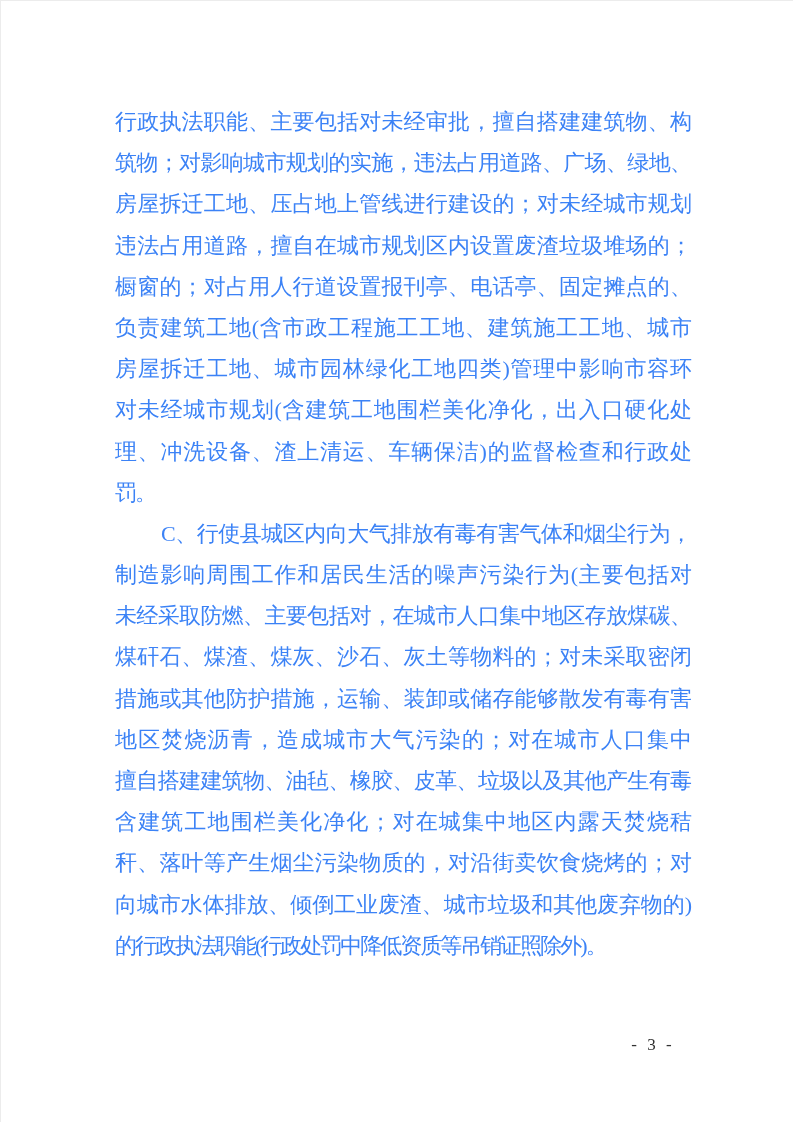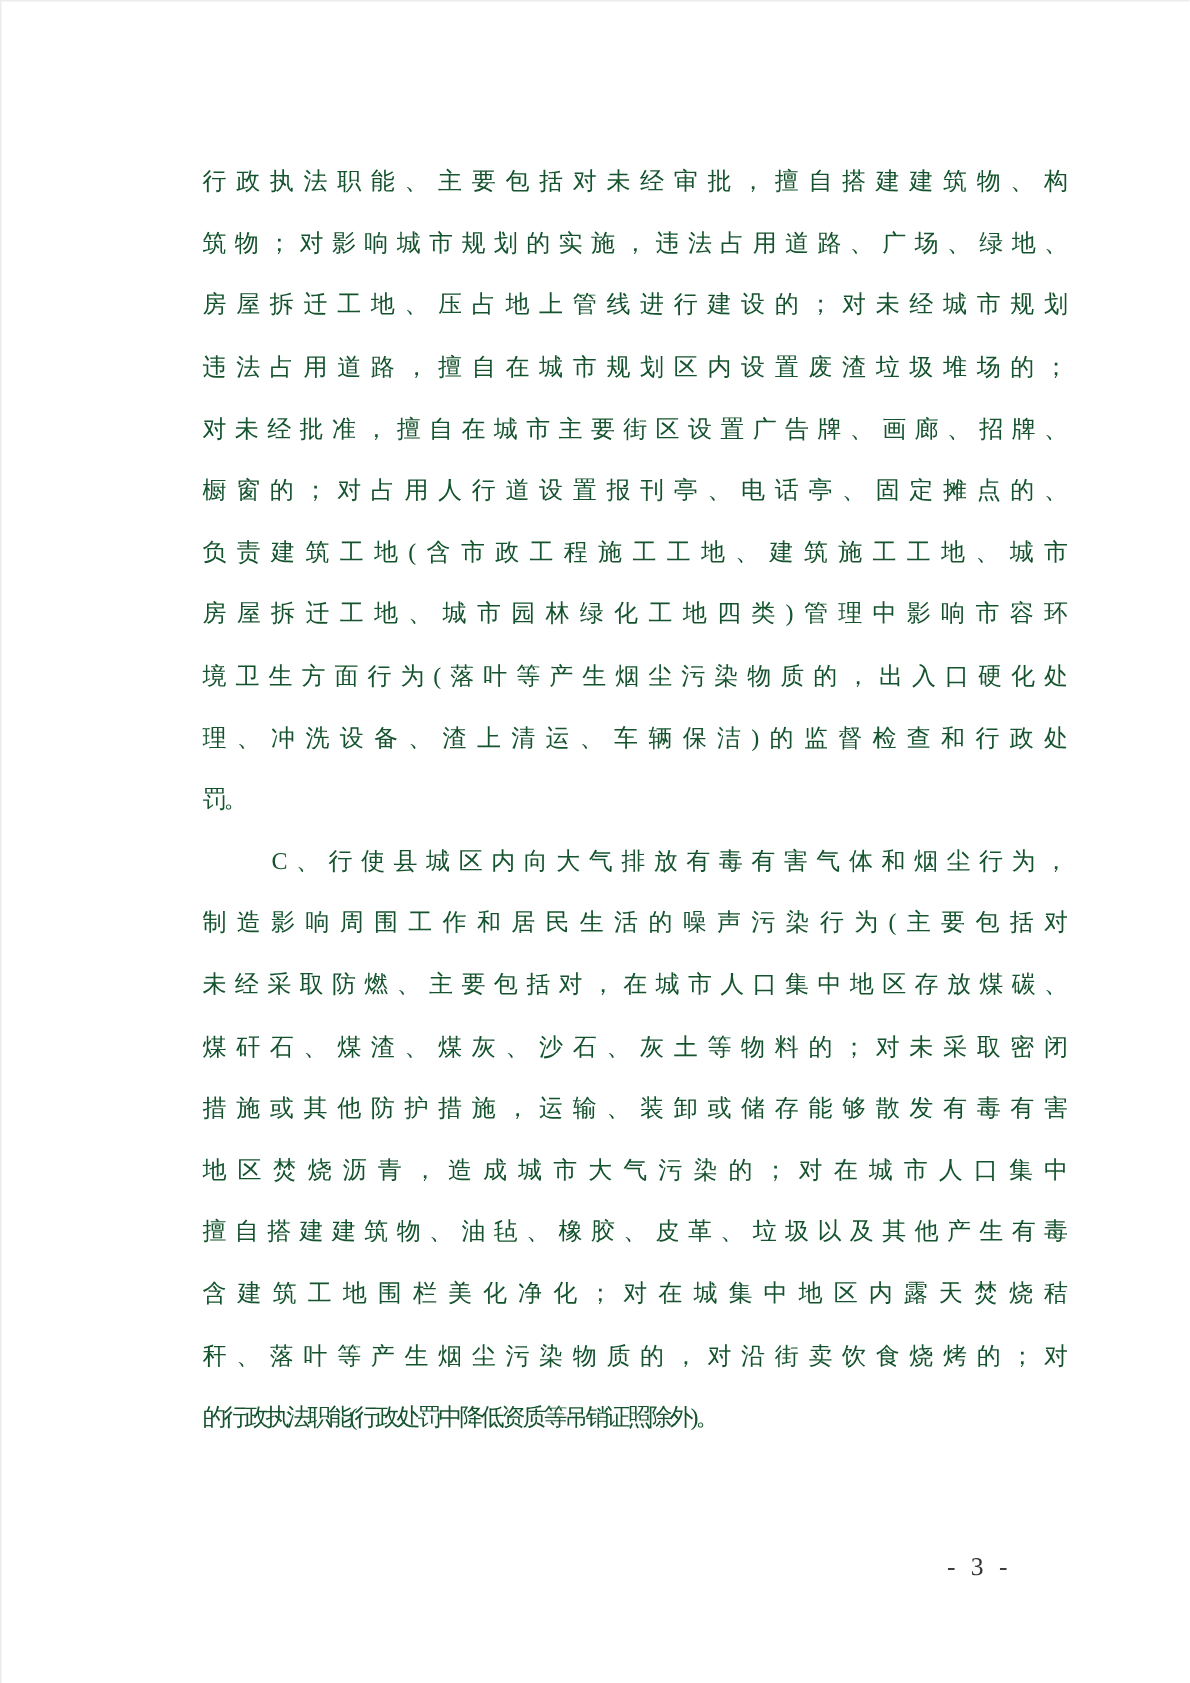--- a/index.html
+++ b/index.html
@@ -21,24 +21,23 @@
     width: 793px;
     height: 1122px;
     background: #ffffff;
     box-shadow: inset 1px 1px 0 0 #ececec;
   }
   .text-block {
     position: absolute;
     left: 115px;
     top: 101px;
     width: 575px;
-    color: #14532d;
-    font-size: 16px;
+    color: #3b82f6;
+    font-size: 22px;
     letter-spacing: -2px;
-    margin-left: 20px;
   }
   .doc-line {
     height: 41.2px;
     line-height: 41.2px;
     text-justify: inter-character;
   }
   .doc-line.j {
     text-align: justify;
     text-align-last: justify;
   }
@@ -64,32 +63,32 @@
 </style>
 </head>
 <body>
 
 <div class="page">
   <div class="text-block" id="text-block">
       <div class="doc-line j">行政执法职能、主要包括对未经审批，擅自搭建建筑物、构</div>
       <div class="doc-line j">筑物；对影响城市规划的实施，违法占用道路、广场、绿地、</div>
       <div class="doc-line j">房屋拆迁工地、压占地上管线进行建设的；对未经城市规划</div>
       <div class="doc-line j">违法占用道路，擅自在城市规划区内设置废渣垃圾堆场的；</div>
-      <div class="doc-line j">对未经批准，擅自在城市主要街区设置广告牌、画廊、招牌、</div>
       <div class="doc-line j">橱窗的；对占用人行道设置报刊亭、电话亭、固定摊点的、</div>
       <div class="doc-line j">负责建筑工地(含市政工程施工工地、建筑施工工地、城市</div>
       <div class="doc-line j">房屋拆迁工地、城市园林绿化工地四类)管理中影响市容环</div>
-      <div class="doc-line j">境卫生方面行为(落叶等产生烟尘污染物质的，出入口硬化处</div>
+      <div class="doc-line j">对未经城市规划(含建筑工地围栏美化净化，出入口硬化处</div>
       <div class="doc-line j">理、冲洗设备、渣上清运、车辆保洁)的监督检查和行政处</div>
       <div class="doc-line l">罚。</div>
       <div class="doc-line j indent">C、行使县城区内向大气排放有毒有害气体和烟尘行为，</div>
       <div class="doc-line j">制造影响周围工作和居民生活的噪声污染行为(主要包括对</div>
       <div class="doc-line j">未经采取防燃、主要包括对，在城市人口集中地区存放煤碳、</div>
       <div class="doc-line j">煤矸石、煤渣、煤灰、沙石、灰土等物料的；对未采取密闭</div>
       <div class="doc-line j">措施或其他防护措施，运输、装卸或储存能够散发有毒有害</div>
       <div class="doc-line j">地区焚烧沥青，造成城市大气污染的；对在城市人口集中</div>
       <div class="doc-line j">擅自搭建建筑物、油毡、橡胶、皮革、垃圾以及其他产生有毒</div>
       <div class="doc-line j">含建筑工地围栏美化净化；对在城集中地区内露天焚烧秸</div>
       <div class="doc-line j">秆、落叶等产生烟尘污染物质的，对沿街卖饮食烧烤的；对</div>
+      <div class="doc-line j">向城市水体排放、倾倒工业废渣、城市垃圾和其他废弃物的)</div>
       <div class="doc-line l">的行政执法职能(行政处罚中降低资质等吊销证照除外)。</div>
     </div>
   <div class="page-number">- 3 -</div>
 </div>
 
 </body></html>

